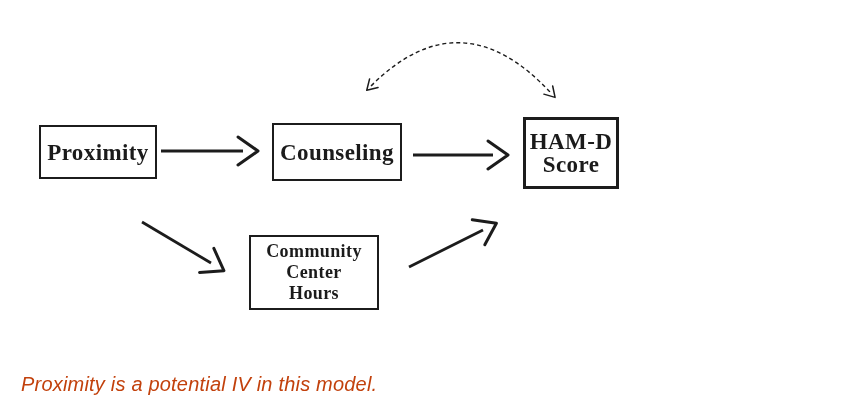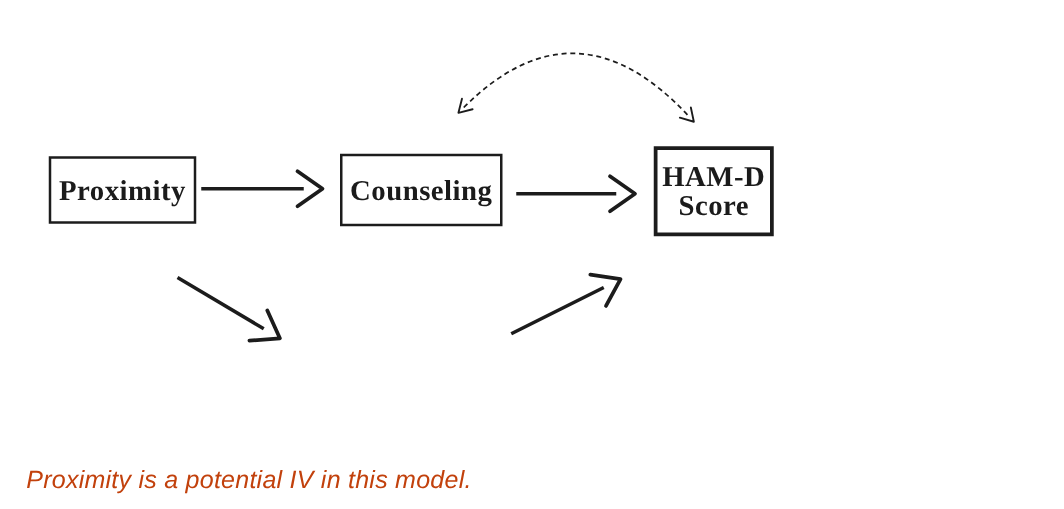--- a/index.html
+++ b/index.html
@@ -75,16 +75,19 @@
     <path d="M371,86 Q461,-4 551,93" fill="none" stroke="#1c1c1c" stroke-width="1.4" stroke-dasharray="4 3" marker-start="url(#chev-sm)" marker-end="url(#chev-sm)"></path>
   </svg>
 
   <div class="node node-proximity">Proximity</div>
 
   <div class="node node-counseling">Counseling</div>
 
   <div class="node node-hamd">HAM-D
 Score</div>
 
+  <div class="node node-community">Community
+Center
+Hours</div>
 
   <div class="caption">Proximity is a potential IV in this model.</div>
 
 </div>
 
 </body></html>

